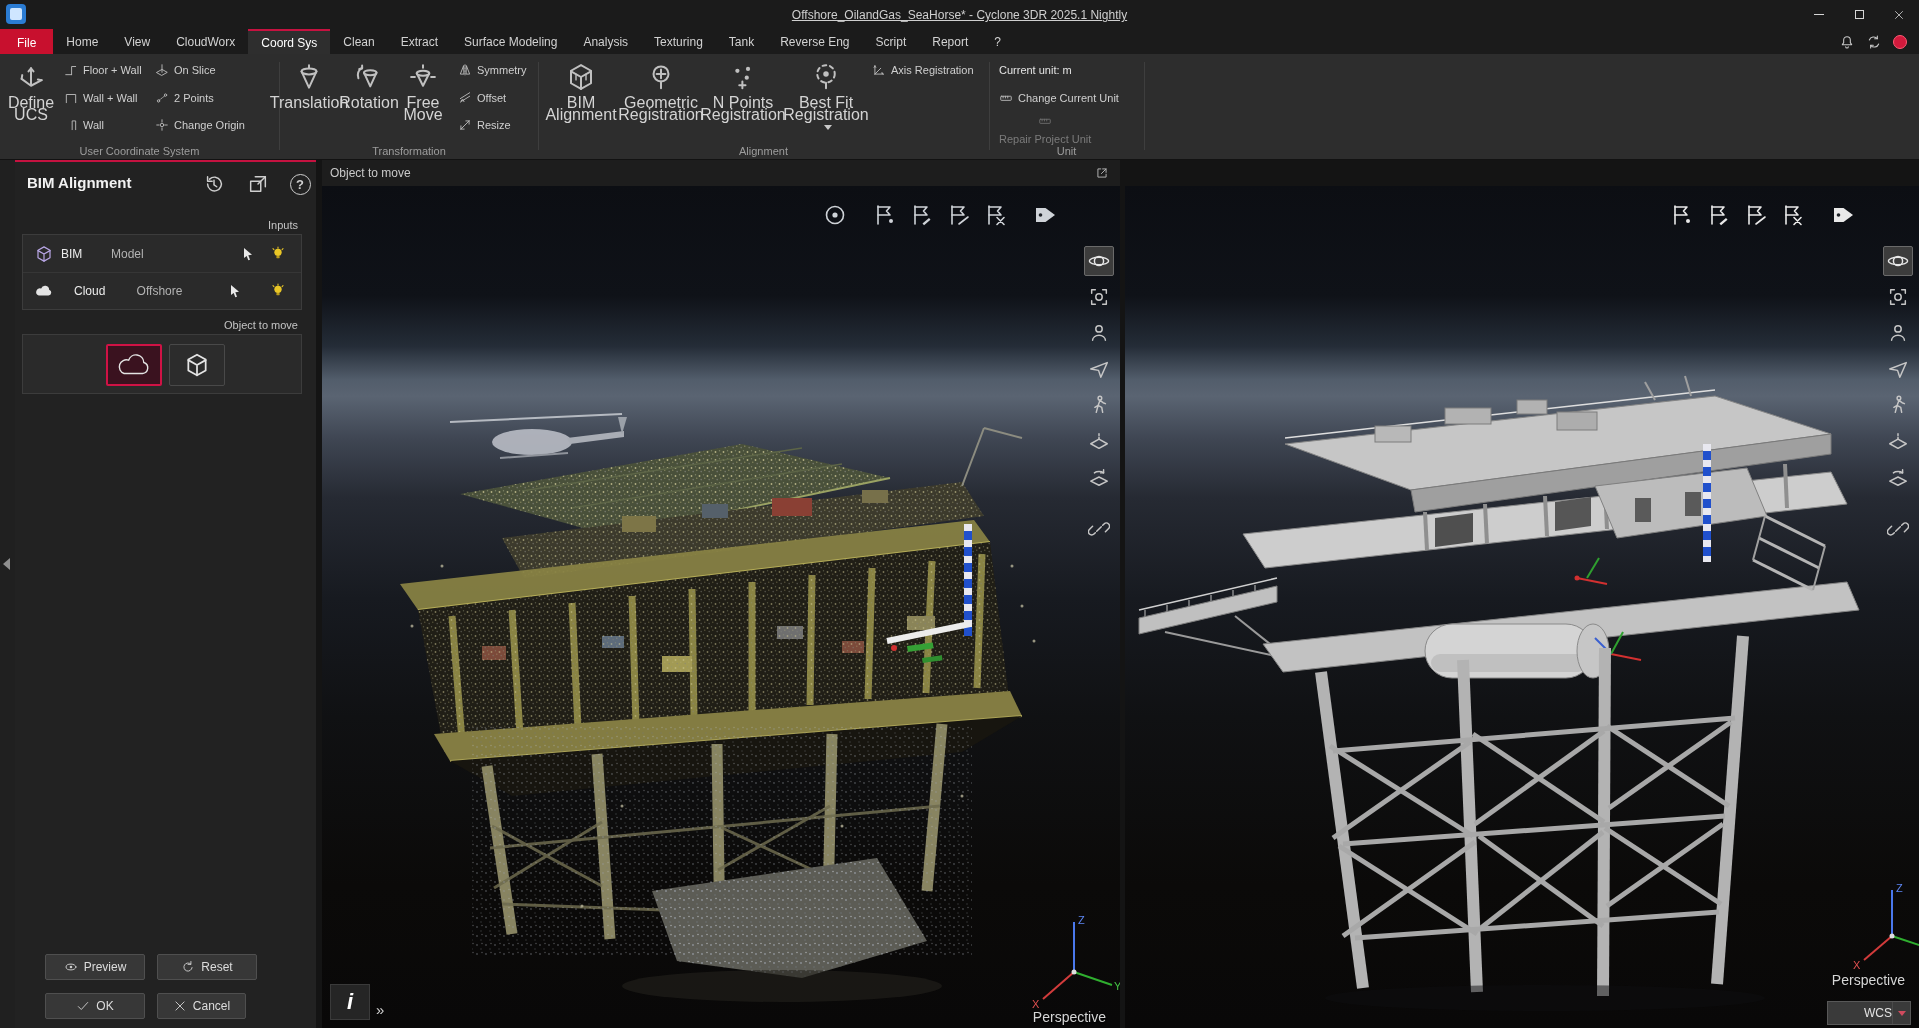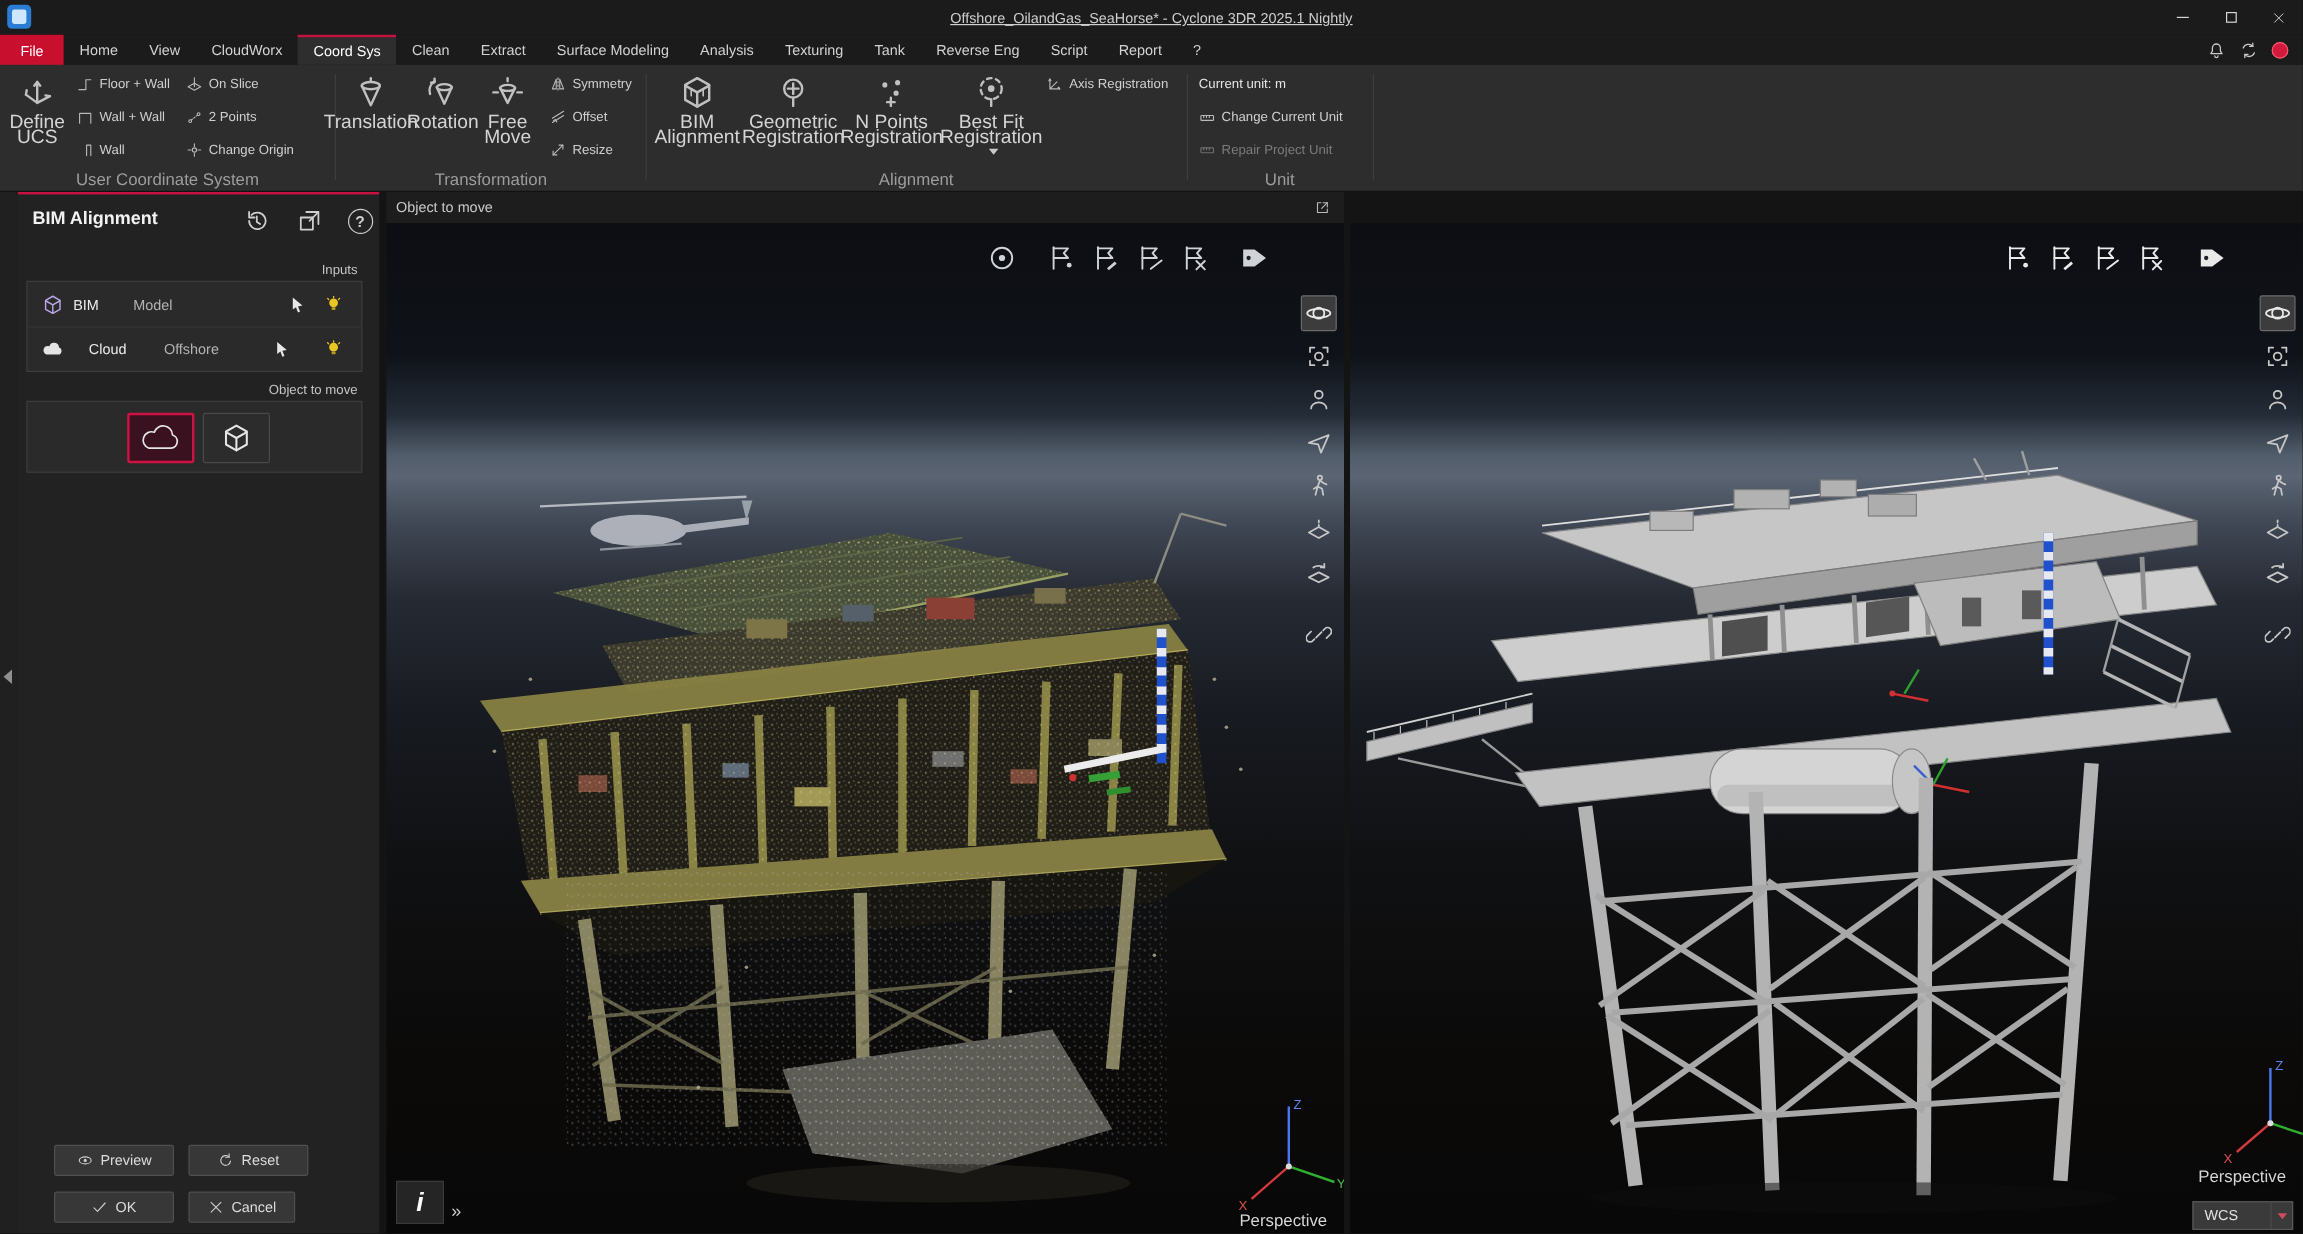--- a/index.html
+++ b/index.html
@@ -24,28 +24,28 @@
   .tab{padding:0 13px;display:flex;align-items:center;font-size:12px;color:#d2d2d2;white-space:nowrap;}
   .tab-file{background:#c8102e;color:#fff;padding:14px 17px;}
   .tab-active{background:#2e2e2e;border-top:2px solid #c51240;color:#fff;}
   .tabrow-icons{margin-left:auto;display:flex;align-items:center;gap:11px;padding-right:12px;}
   .tabrow-icons svg{width:16px;height:16px;color:#c9c9c9;}
   .notif-dot{width:14px;height:14px;border-radius:50%;background:#d11a3c;border:1px solid #ff5a74;}
 
   
   .ribbon{position:absolute;top:54px;left:0;width:100%;height:106px;background:#2d2d2d;border-bottom:1px solid #121212;}
   .rgroup{position:absolute;top:0;height:106px;}
-  .glabel{position:absolute;bottom:3px;left:0;right:0;text-align:center;font-size:14px;color:#9d9d9d;white-space:nowrap;}
+  .glabel{position:absolute;bottom:3px;left:0;right:0;text-align:center;font-size:11px;color:#9d9d9d;white-space:nowrap;}
   .gsep{position:absolute;top:8px;height:88px;width:1px;background:#3e3e3e;}
   .bigbtn{position:absolute;top:3px;display:flex;flex-direction:column;align-items:center;color:#d4d4d4;font-size:16px;line-height:12px;text-align:center;cursor:default;}
   .bigbtn .ic{height:40px;display:flex;align-items:center;justify-content:center;}
   .bigbtn svg{width:30px;height:30px;color:#c0c0c0;}
   .smallbtn{position:absolute;display:flex;align-items:center;gap:5px;height:22px;color:#cfcfcf;font-size:11px;white-space:nowrap;cursor:default;}
   .smallbtn svg{width:14px;height:14px;color:#b9b9b9;flex:none;}
-  .smallbtn.disabled{color:#7b7b7b;}
+  .smallbtn.disabled{color:#7b7b7b;flex-direction:column;}
   .smallbtn.disabled svg{color:#6e6e6e;}
   .unit-current{position:absolute;font-size:11px;color:#e4e4e4;}
   .caret{display:inline-block;width:0;height:0;border-left:4px solid transparent;border-right:4px solid transparent;border-top:5px solid #c9c9c9;margin-left:4px;vertical-align:middle;}
 
   
   .content{position:absolute;top:160px;left:0;width:100%;bottom:0;background:#141414;}
   .collapse-strip{position:absolute;left:0;top:0;width:15px;height:100%;background:#202020;}
   .collapse-arrow{position:absolute;left:3px;top:398px;width:0;height:0;border-top:6px solid transparent;border-bottom:6px solid transparent;border-right:7px solid #8f8f8f;}
 
   
@@ -102,21 +102,21 @@
   .info-box{width:40px;height:36px;background:#252525;border:1px solid #3a3a3a;display:flex;align-items:center;justify-content:center;
     font-family:"DejaVu Serif",serif;font-style:italic;font-weight:bold;font-size:22px;color:#ffffff;}
   .info-expand{color:#cfcfcf;font-size:15px;padding-bottom:2px;}
 
   .persp-label{position:absolute;font-size:14px;color:#d6d6d6;text-shadow:0 1px 2px #000;}
   .vp-left .persp-label{right:14px;bottom:3px;}
   .vp-right .persp-label{right:14px;bottom:40px;}
   .triad{position:absolute;}
   .triad text{font-size:11px;font-family:"Liberation Sans",sans-serif;}
 
-  .wcs-box{position:absolute;right:8px;bottom:3px;width:84px;height:24px;background:#3a3a3a;border:1px solid #585858;display:flex;align-items:center;}
+  .wcs-box{position:absolute;right:8px;bottom:3px;width:84px;height:24px;background:#3a3a3a;border:1px solid #585858;display:flex;align-items:center;text-align:right;}
   .wcs-box .wcs-label{padding-left:9px;font-size:12px;color:#e4e4e4;flex:1;}
   .wcs-caret{width:18px;height:100%;display:flex;align-items:center;justify-content:center;border-left:1px solid #4a4a4a;}
   .wcs-caret i{display:block;width:0;height:0;border-left:4px solid transparent;border-right:4px solid transparent;border-top:5px solid #cf4b5e;}
 </style>
 </head>
 <body>
 
 <svg width="0" height="0" style="position:absolute">
   <defs>
     <symbol id="i-bell" viewBox="0 0 24 24">

